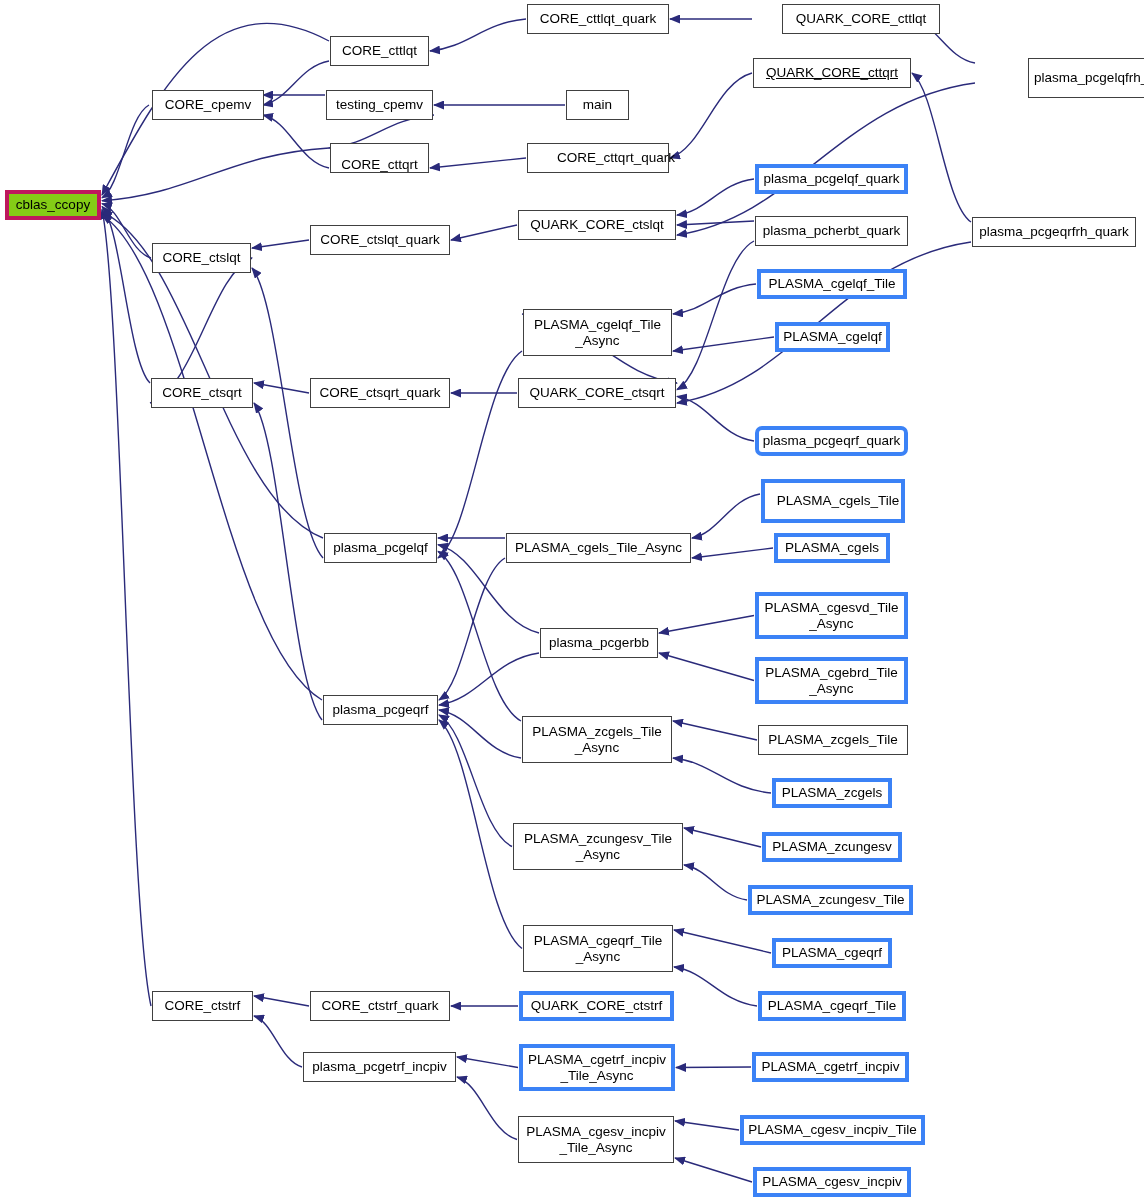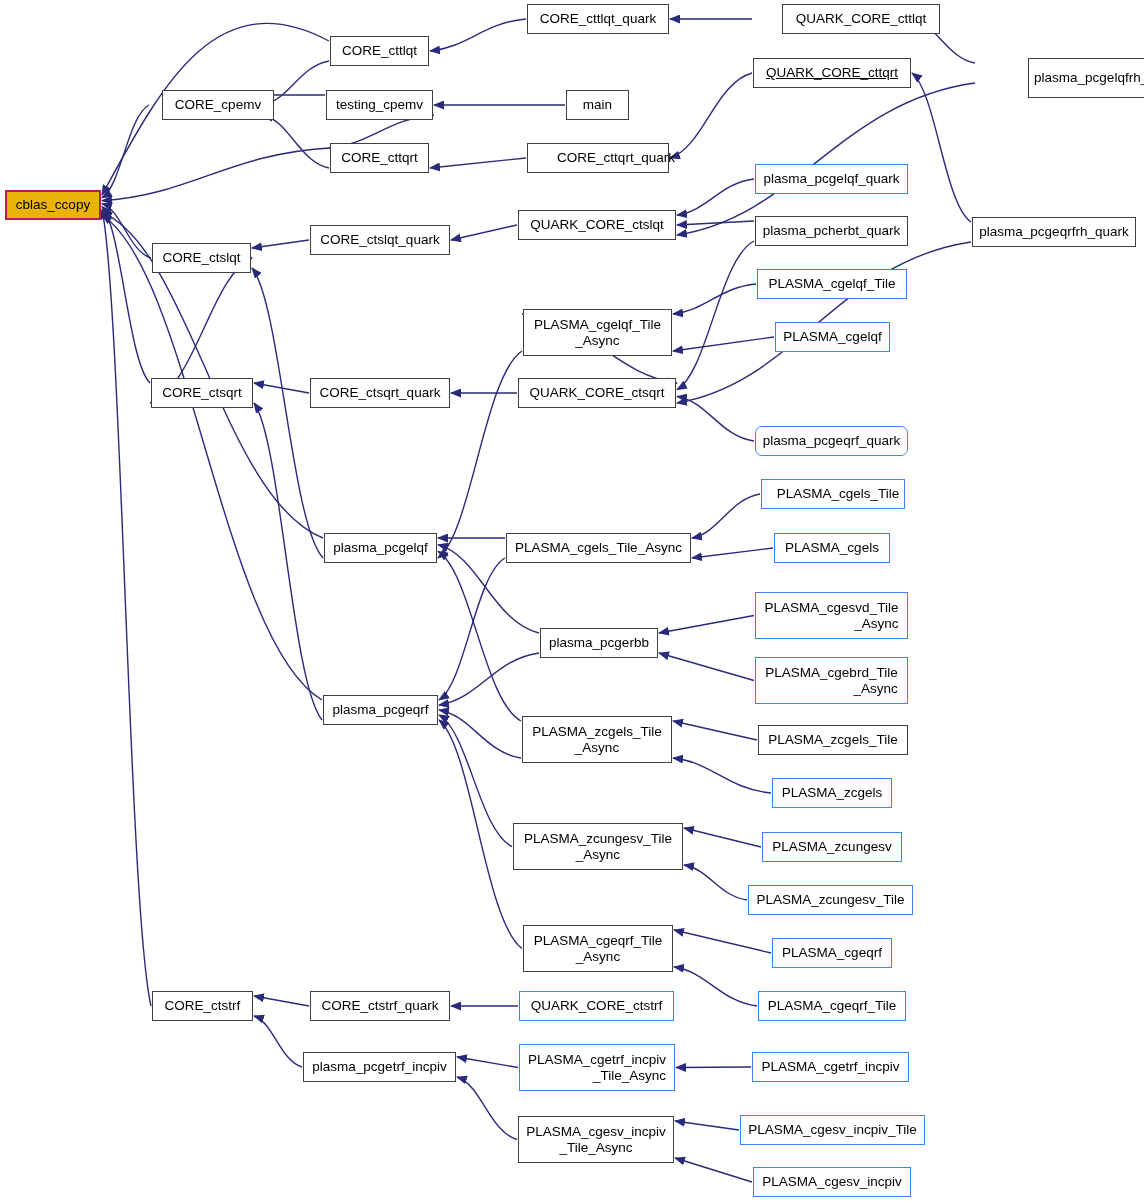--- a/index.html
+++ b/index.html
@@ -2,22 +2,22 @@
 <html><head>
 <meta charset="utf-8">
 <style>
   html,body{margin:0;padding:0;background:#ffffff;}
   body{font-family:"Liberation Sans", sans-serif;}
   #graph{position:relative;width:1144px;height:1203px;background:#ffffff;overflow:hidden;}
   #edges{position:absolute;left:0;top:0;width:1144px;height:1203px;}
   .node{position:absolute;box-sizing:border-box;display:flex;align-items:center;justify-content:center;
         text-align:center;line-height:1.12;font-size:13.5px;color:#000000;background:#ffffff;
         border:1px solid #404040;white-space:pre;}
-  .node.red{border:1px solid #3b82f6;text-align:right;}
-  .node.root{background:#eab308;border:2px solid #be185d;}
+  .node.red{border:4px solid #3b82f6;}
+  .node.root{background:#84cc16;border:4px solid #be185d;}
   .node span{display:block;pointer-events:none;}
 </style>
 </head>
 <body>
 
 <div id="graph">
   <svg id="edges" xmlns="http://www.w3.org/2000/svg">
       <defs>
         <marker id="ah" markerWidth="11" markerHeight="9" refX="10" refY="4.5" orient="auto" markerUnits="userSpaceOnUse">
           <path d="M0,0 L11,4.5 L0,9 z" fill="#2a2a7a"></path>
@@ -82,23 +82,23 @@
       <path d="M757,1006 C719.65,1001.32 707.2,971.68 674,967" fill="none" stroke="#2a2a7a" stroke-width="1.4" marker-end="url(#ah)"></path>
       <path d="M518,1067.5 L457,1057" fill="none" stroke="#2a2a7a" stroke-width="1.4" marker-end="url(#ah)"></path>
       <path d="M517,1139.5 C490,1132 481,1084.5 457,1077" fill="none" stroke="#2a2a7a" stroke-width="1.4" marker-end="url(#ah)"></path>
       <path d="M751,1067 L676,1067.5" fill="none" stroke="#2a2a7a" stroke-width="1.4" marker-end="url(#ah)"></path>
       <path d="M739,1130 L675,1121" fill="none" stroke="#2a2a7a" stroke-width="1.4" marker-end="url(#ah)"></path>
       <path d="M752,1182 L675,1158" fill="none" stroke="#2a2a7a" stroke-width="1.4" marker-end="url(#ah)"></path>
     </svg>
   <div id="nodes">
       <div class="node root" style="left: 5px; top: 190px; width: 96px; height: 30px;"><span>cblas_ccopy</span></div>
       <div class="node" style="left: 330px; top: 36px; width: 99px; height: 30px;"><span>CORE_cttlqt</span></div>
-      <div class="node" style="left: 162px; top: 90px; width: 112px; height: 30px;"><span>CORE_cpemv</span></div>
+      <div class="node" style="left: 152px; top: 90px; width: 112px; height: 30px;"><span>CORE_cpemv</span></div>
       <div class="node" style="left: 326px; top: 90px; width: 107px; height: 30px;"><span>testing_cpemv</span></div>
-      <div class="node" style="left: 330px; top: 143px; width: 99px; height: 30px;"><span>CORE_cttqrt</span></div>
+      <div class="node" style="left: 330px; top: 143px; width: 99px; height: 30px; align-items: flex-end;"><span>CORE_cttqrt</span></div>
       <div class="node" style="left: 152px; top: 243px; width: 99px; height: 30px;"><span>CORE_ctslqt</span></div>
       <div class="node" style="left: 151px; top: 378px; width: 102px; height: 30px;"><span>CORE_ctsqrt</span></div>
       <div class="node" style="left: 152px; top: 991px; width: 101px; height: 30px;"><span>CORE_ctstrf</span></div>
       <div class="node" style="left: 527px; top: 4px; width: 142px; height: 30px;"><span>CORE_cttlqt_quark</span></div>
       <div class="node" style="left: 566px; top: 90px; width: 63px; height: 30px;"><span>main</span></div>
       <div class="node" style="left: 527px; top: 143px; width: 142px; height: 30px; padding-left: 36px;"><span>CORE_cttqrt_quark</span></div>
       <div class="node" style="left: 310px; top: 225px; width: 140px; height: 30px;"><span>CORE_ctslqt_quark</span></div>
       <div class="node" style="left: 310px; top: 378px; width: 140px; height: 30px;"><span>CORE_ctsqrt_quark</span></div>
       <div class="node" style="left: 310px; top: 991px; width: 140px; height: 30px;"><span>CORE_ctstrf_quark</span></div>
       <div class="node" style="left: 518px; top: 210px; width: 158px; height: 30px;"><span>QUARK_CORE_ctslqt</span></div>
@@ -110,21 +110,21 @@
       <div class="node" style="left: 972px; top: 217px; width: 164px; height: 30px;"><span>plasma_pcgeqrfrh_quark</span></div>
       <div class="node red" style="left: 755px; top: 164px; width: 153px; height: 30px;"><span>plasma_pcgelqf_quark</span></div>
       <div class="node" style="left: 755px; top: 216px; width: 153px; height: 30px;"><span>plasma_pcherbt_quark</span></div>
       <div class="node red" style="left: 757px; top: 269px; width: 150px; height: 30px;"><span>PLASMA_cgelqf_Tile</span></div>
       <div class="node red" style="left: 775px; top: 322px; width: 115px; height: 30px;"><span>PLASMA_cgelqf</span></div>
       <div class="node" style="left: 523px; top: 309px; width: 149px; height: 47px;"><span>PLASMA_cgelqf_Tile
 _Async</span></div>
       <div class="node red" style="left: 755px; top: 426px; width: 153px; height: 30px; border-radius: 7px;"><span>plasma_pcgeqrf_quark</span></div>
       <div class="node" style="left: 324px; top: 533px; width: 113px; height: 30px;"><span>plasma_pcgelqf</span></div>
       <div class="node" style="left: 506px; top: 533px; width: 185px; height: 30px;"><span>PLASMA_cgels_Tile_Async</span></div>
-      <div class="node red" style="left: 761px; top: 479px; width: 144px; height: 30px; padding-left: 10px;"><span>PLASMA_cgels_Tile</span></div>
+      <div class="node red" style="left: 761px; top: 479px; width: 144px; height: 44px; padding-left: 10px;"><span>PLASMA_cgels_Tile</span></div>
       <div class="node red" style="left: 774px; top: 533px; width: 116px; height: 30px;"><span>PLASMA_cgels</span></div>
       <div class="node" style="left: 540px; top: 628px; width: 118px; height: 30px;"><span>plasma_pcgerbb</span></div>
       <div class="node red" style="left: 755px; top: 592px; width: 153px; height: 47px;"><span>PLASMA_cgesvd_Tile
 _Async</span></div>
       <div class="node red" style="left: 755px; top: 657px; width: 153px; height: 47px;"><span>PLASMA_cgebrd_Tile
 _Async</span></div>
       <div class="node" style="left: 323px; top: 695px; width: 115px; height: 30px;"><span>plasma_pcgeqrf</span></div>
       <div class="node" style="left: 522px; top: 716px; width: 150px; height: 47px;"><span>PLASMA_zcgels_Tile
 _Async</span></div>
       <div class="node" style="left: 758px; top: 725px; width: 150px; height: 30px;"><span>PLASMA_zcgels_Tile</span></div>

